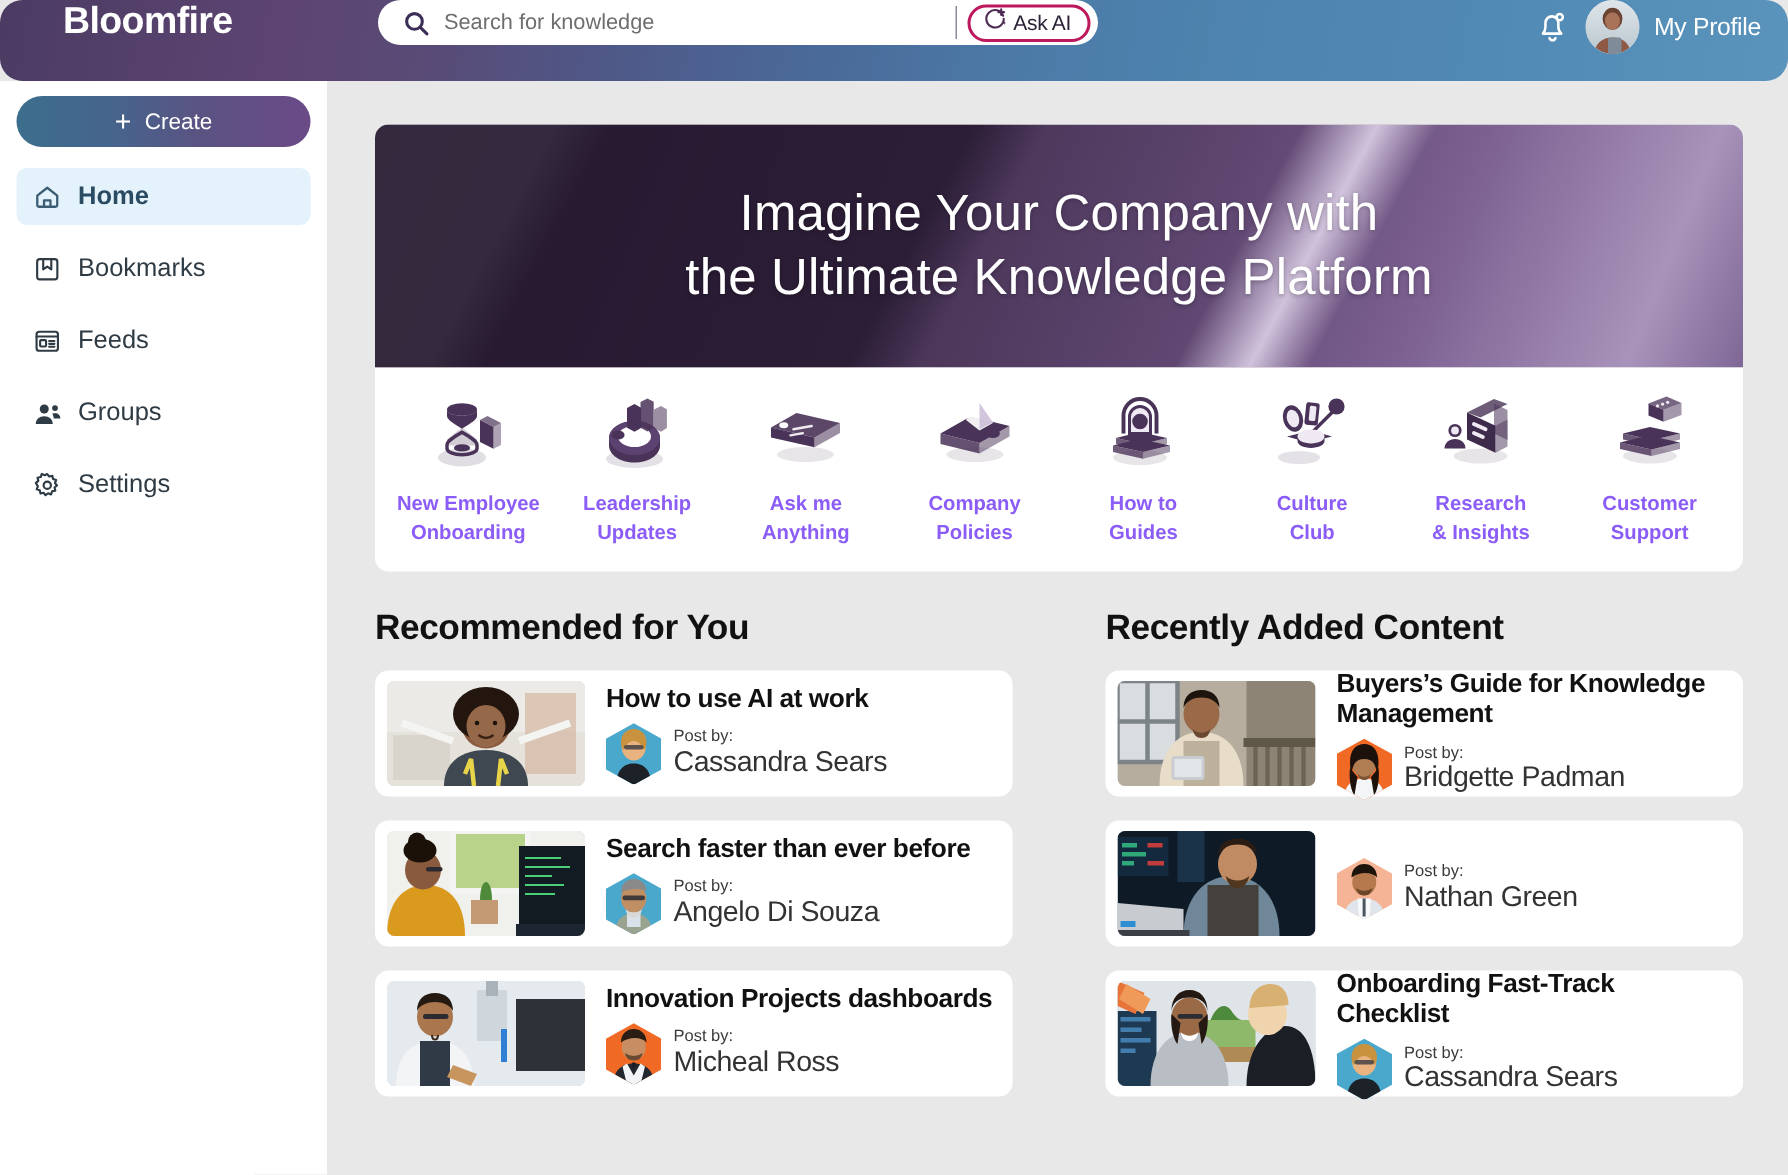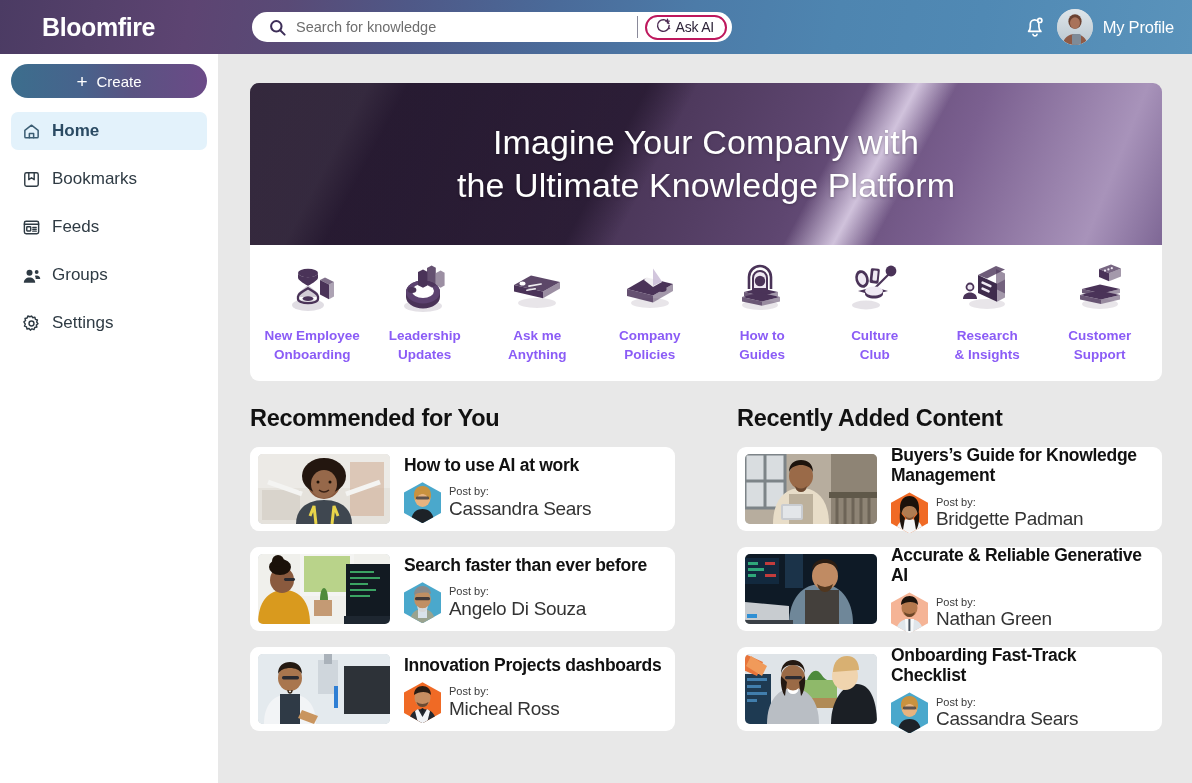--- a/index.html
+++ b/index.html
@@ -12,22 +12,23 @@
   }
 
   
   .header {
     position: absolute; top: 0; left: 0;
     width: 1192px; height: 54px;
     background: linear-gradient(100deg,
         #4b3b63 0%, #54406a 8%, #5d4472 16%,
         #594a76 24%, #4f5887 34%, #4a6a99 46%,
         #4c7ba8 58%, #4e85b0 70%, #5089b4 82%, #5a93bb 100%);
-    display: flex; align-items: center;
+    display: flex; align-items: flex-start;
     z-index: 50;
+    border-radius: 15px;
   }
   .brand {
     color: #ffffff;
     font-size: 25px;
     font-weight: bold;
     letter-spacing: -0.4px;
     margin-left: 42px;
     width: 166px;
   }
   .searchwrap {
@@ -740,21 +741,20 @@
             <path d="M60 36h34v34H60z" fill="#44403c"></path>
             <ellipse cx="80" cy="22" rx="13" ry="14" fill="#c08b63"></ellipse>
             <path d="M67 16c0-7 6-11 13-11s13 4 13 11c-3-5-8-7-13-7s-10 2-13 7z" fill="#2b1d13"></path>
             <path d="M72 30q8 6 16 0 -2 8 -8 8t-8-8z" fill="#51371f"></path>
             <path d="M0 48l44 4v18H0z" fill="#c8ccd0"></path>
             <path d="M0 66h48v6H0z" fill="#3a4046"></path>
             <rect x="2" y="60" width="10" height="4" fill="#2f8fd4"></rect>
           </svg>
         </div>
         <div class="card-body">
-          <div class="card-title">Accurate &amp; Reliable Generative AI</div>
           <div class="byline">
             <div class="hexwrap">
               <div class="hex">
                 <svg width="37" height="41" viewBox="0 0 37 41" preserveAspectRatio="none">
                   <rect width="37" height="41" fill="#f5b496"></rect>
                   <path d="M5 41c0-10 6-14 13.5-14S32 31 32 41z" fill="#dfe5ea"></path>
                   <path d="M14 27h9l-1 14h-7z" fill="#f6f8f9"></path>
                   <rect x="17.4" y="27" width="2" height="12" fill="#4a5560"></rect>
                   <ellipse cx="18.5" cy="16" rx="8" ry="9" fill="#b5794d"></ellipse>
                   <path d="M10 13c0-6 4-9 8.5-9S27 7 27 13c-3-4-12-4-17 0z" fill="#1d140c"></path>

